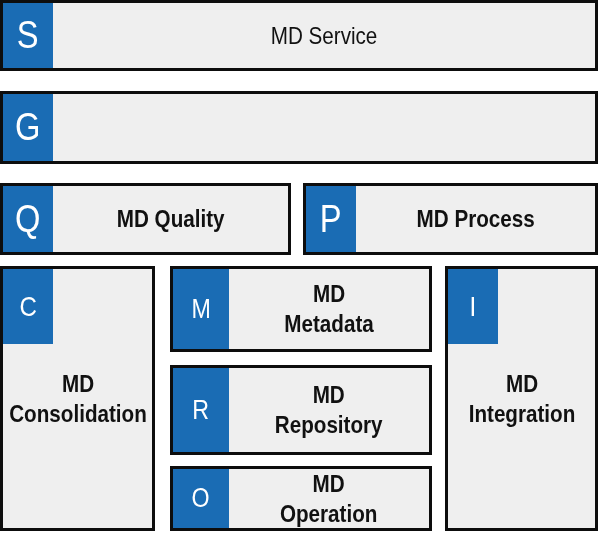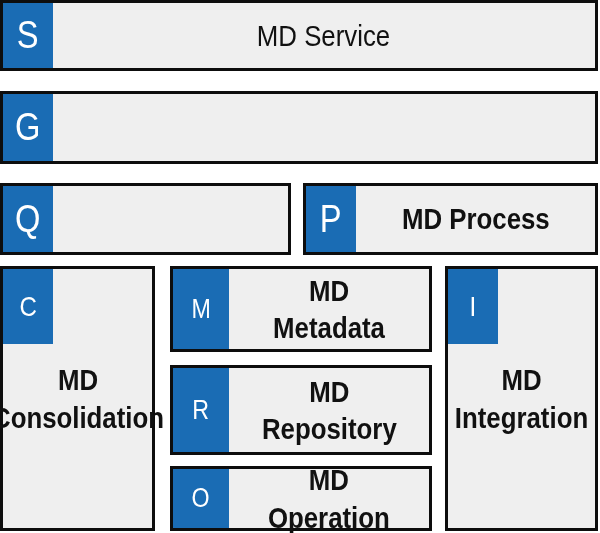--- a/index.html
+++ b/index.html
@@ -41,21 +41,21 @@
   .tab-full-mid{bottom:0;width:56px;font-size:27px;}
   .tab-corner{width:50px;height:75px;font-size:28px;}
   .tab-inner,.lbl-inner{
     display:inline-block;
     transform:scaleX(0.86);
     transform-origin:50% 50%;
     white-space:pre-line;
     text-align:center;
   }
   .lbl{
-    font-size:30px;
+    font-size:24px;
     font-weight:700;
     color:var(--text);
     line-height:1.25;
   }
   .lbl.regular{font-weight:400;}
   
   #box-service      {left:0;   top:0;   width:598px;height:71px; padding-left:50px;}
   #box-governance   {left:0;   top:91;  width:598px;height:73px; padding-left:50px;top:91px;}
   #box-quality      {left:0;   top:183px;width:291px;height:72px;padding-left:50px;}
   #box-process      {left:303px;top:183px;width:295px;height:72px;padding-left:50px;}
@@ -81,20 +81,23 @@
 
   <div class="box" id="box-governance">
     <div class="tab tab-full">
       <span class="tab-inner">G</span>
     </div>
   </div>
 
   <div class="box" id="box-quality">
     <div class="tab tab-full">
       <span class="tab-inner">Q</span>
+    </div>
+    <div class="lbl">
+      <span class="lbl-inner">MD Quality</span>
     </div>
   </div>
 
   <div class="box" id="box-process">
     <div class="tab tab-full">
       <span class="tab-inner">P</span>
     </div>
     <div class="lbl">
       <span class="lbl-inner">MD Process</span>
     </div>

